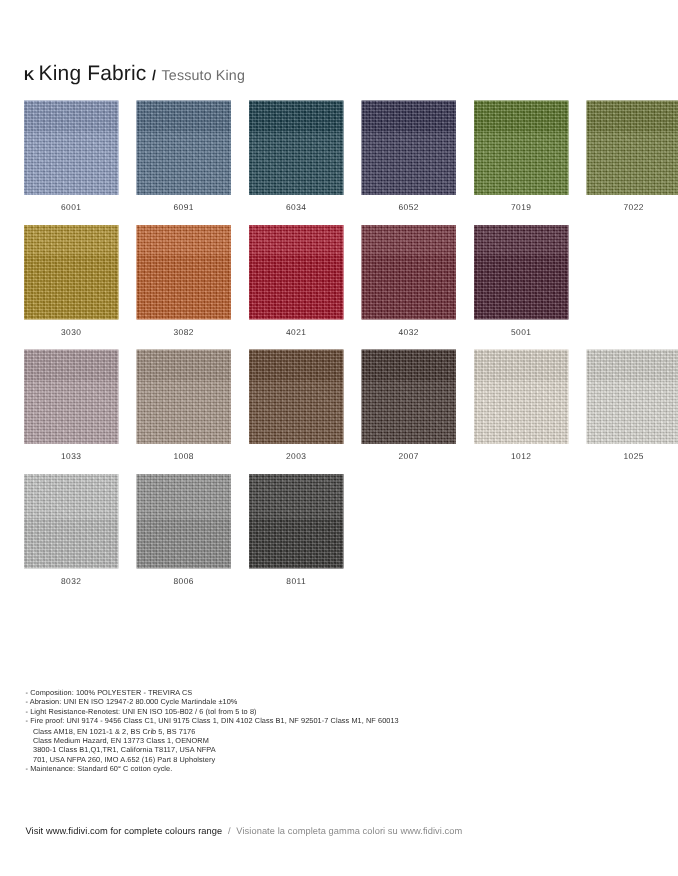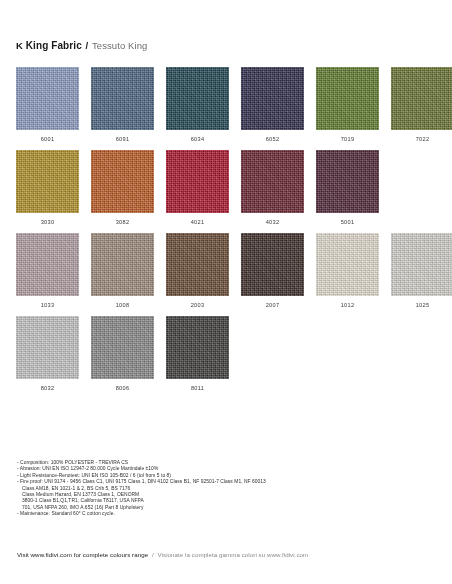--- a/index.html
+++ b/index.html
@@ -32,23 +32,23 @@
     font-size: 9.5px;
     letter-spacing: 0.1px;
     white-space: nowrap;
   }
   .title-letter {
     font-weight: bold;
     color: #1a1a1a;
     font-size: 9.5px;
   }
   .title-main {
-    font-weight: bold;
+    font-weight: normal;
     color: #1a1a1a;
-    font-size: 10px;
+    font-size: 14px;
   }
   .title-sep {
     font-weight: bold;
     color: #1a1a1a;
     font-size: 9.5px;
     margin: 0 1px;
   }
   .title-alt {
     font-weight: normal;
     color: #6e6e6e;

